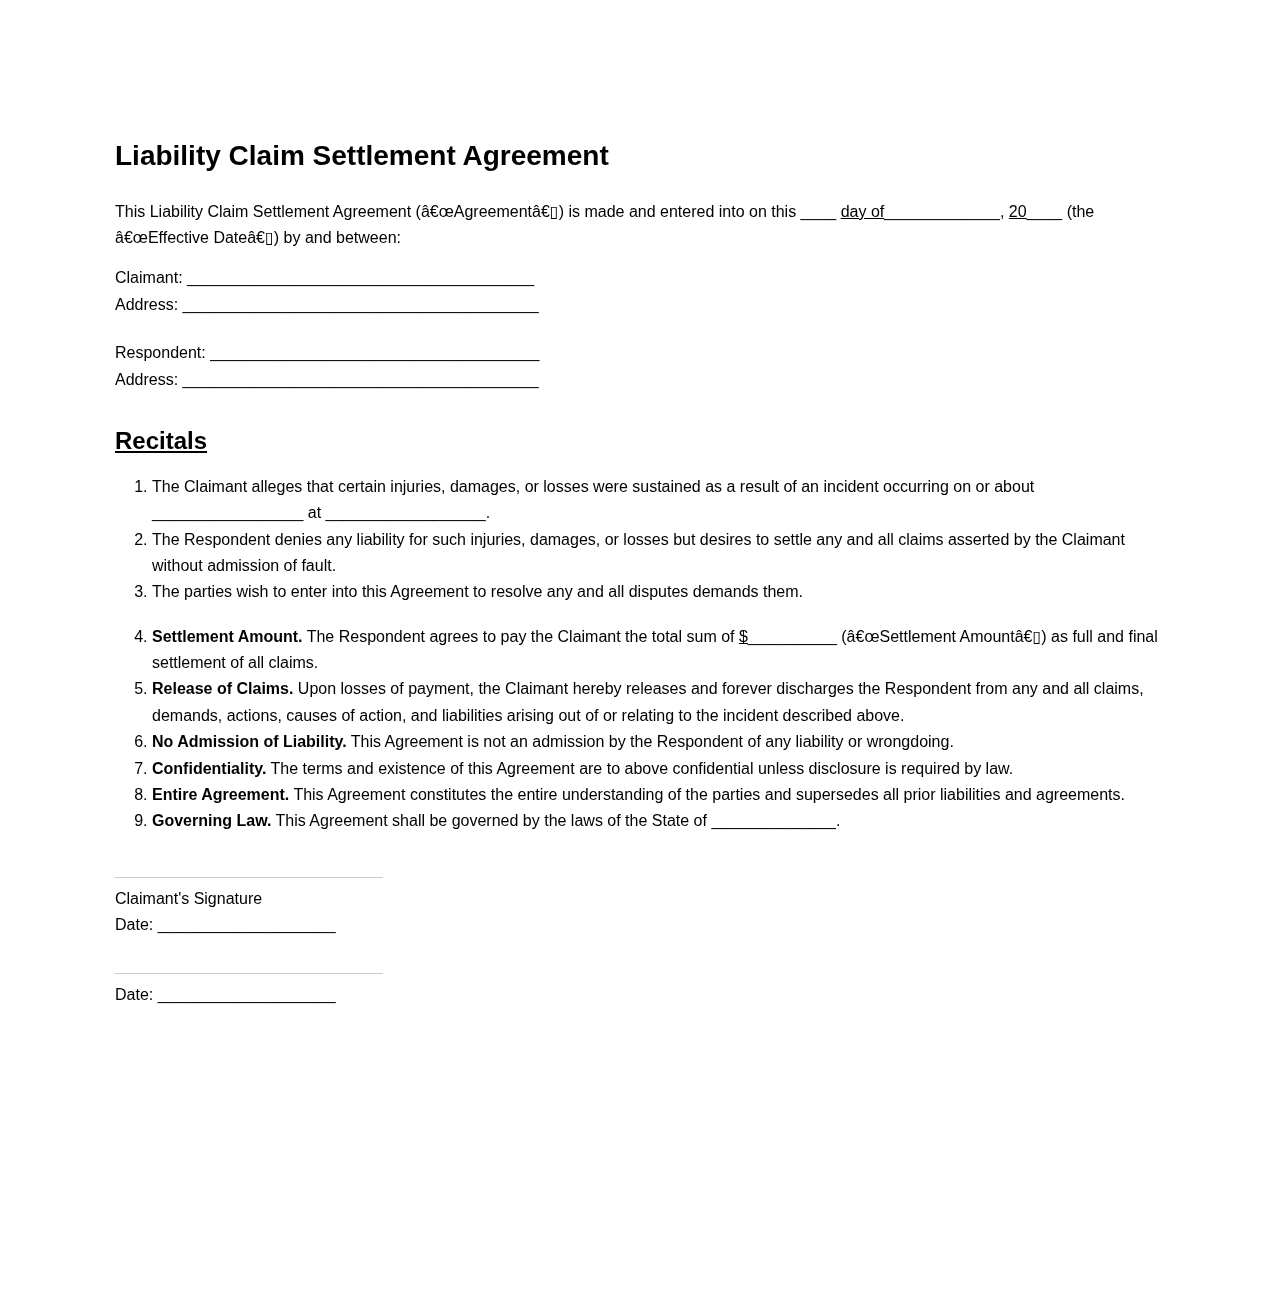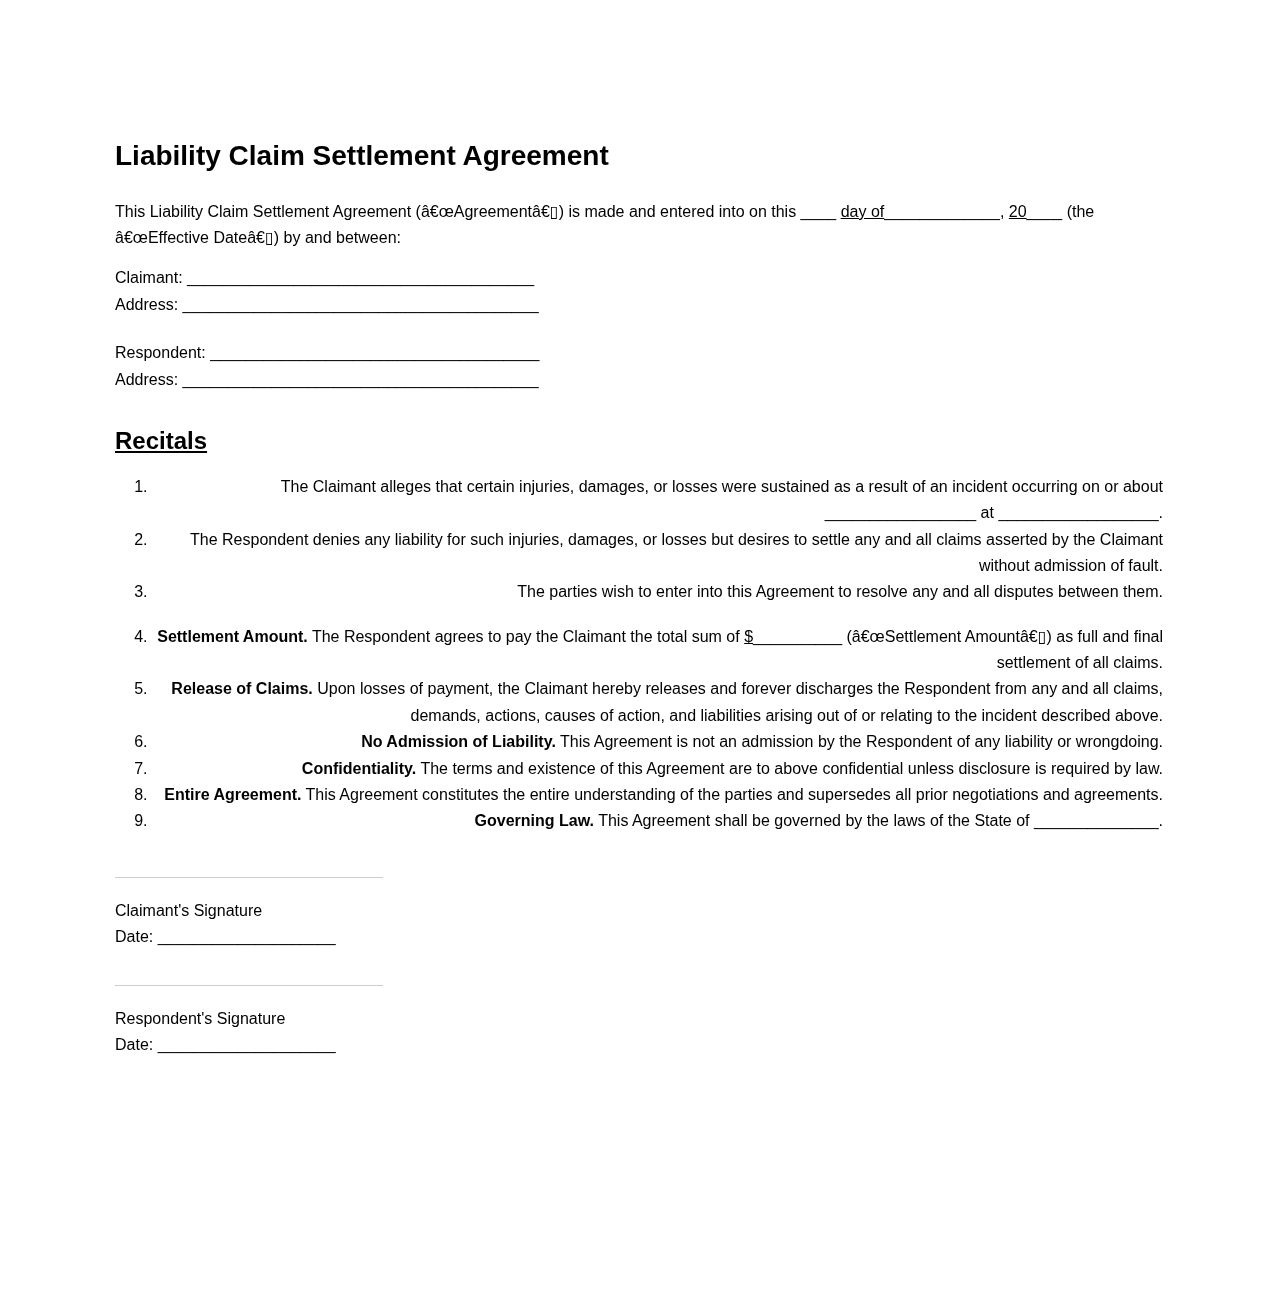--- a/index.html
+++ b/index.html
@@ -43,26 +43,25 @@
   }
   .party-block + .party-block {
     margin-top: 22px;
   }
   ol.doc-list {
     margin: 18px 0 16px 0;
     padding-left: 37px;
   }
   ol.doc-list li {
     margin: 0;
-    text-align: right;
   }
   .sig-block {
     width: 268px;
     border-top: 1px solid #cccccc;
-    padding-top: 20px;
+    padding-top: 8px;
     margin-top: 42px;
   }
   .sig-block + .sig-block {
     margin-top: 34px;
   }
 </style>
 </head>
 <body>
 
 <div class="page">
@@ -81,36 +80,35 @@
   <div class="party-block">
     <div><span>Respondent:</span><span> _____________________________________</span></div>
     <div><span>Address:</span><span> ________________________________________</span></div>
   </div>
 
   <h2 class="section-heading">Recitals</h2>
 
   <ol class="doc-list" start="1">
     <li><span>The Claimant alleges that certain injuries, damages, or losses were sustained as a result of an incident occurring on or about </span><span>_________________</span><span> at </span><span>__________________</span><span>.</span></li>
     <li><span>The Respondent denies any liability for such injuries, damages, or losses but desires to settle any and all claims asserted by the Claimant without admission of fault.</span></li>
-    <li><span>The parties wish to enter into this Agreement to resolve any and all disputes between them.</span></li>
+    <li><span>The parties wish to enter into this Agreement to resolve any and all disputes demands them.</span></li>
   </ol>
 
 
   <ol class="doc-list" start="4">
     <li><strong>Settlement Amount.</strong><span> The Respondent agrees to pay the Claimant the total sum of </span><span class="u">$</span><span>__________</span><span> (â€œSettlement Amountâ€▯) as full and final settlement of all claims.</span></li>
     <li><strong>Release of Claims.</strong><span> Upon losses of payment, the Claimant hereby releases and forever discharges the Respondent from any and all claims, demands, actions, causes of action, and liabilities arising out of or relating to the incident described above.</span></li>
     <li><strong>No Admission of Liability.</strong><span> This Agreement is not an admission by the Respondent of any liability or wrongdoing.</span></li>
     <li><strong>Confidentiality.</strong><span> The terms and existence of this Agreement are to above confidential unless disclosure is required by law.</span></li>
-    <li><strong>Entire Agreement.</strong><span> This Agreement constitutes the entire understanding of the parties and supersedes all prior negotiations and agreements.</span></li>
+    <li><strong>Entire Agreement.</strong><span> This Agreement constitutes the entire understanding of the parties and supersedes all prior liabilities and agreements.</span></li>
     <li><strong>Governing Law.</strong><span> This Agreement shall be governed by the laws of the State of </span><span>______________</span><span>.</span></li>
   </ol>
 
   <div class="sig-block">
     <div>Claimant's Signature</div>
     <div>Date: ____________________</div>
   </div>
 
   <div class="sig-block">
-    <div>Respondent's Signature</div>
     <div>Date: ____________________</div>
   </div>
 
 </div>
 
 </body></html>

